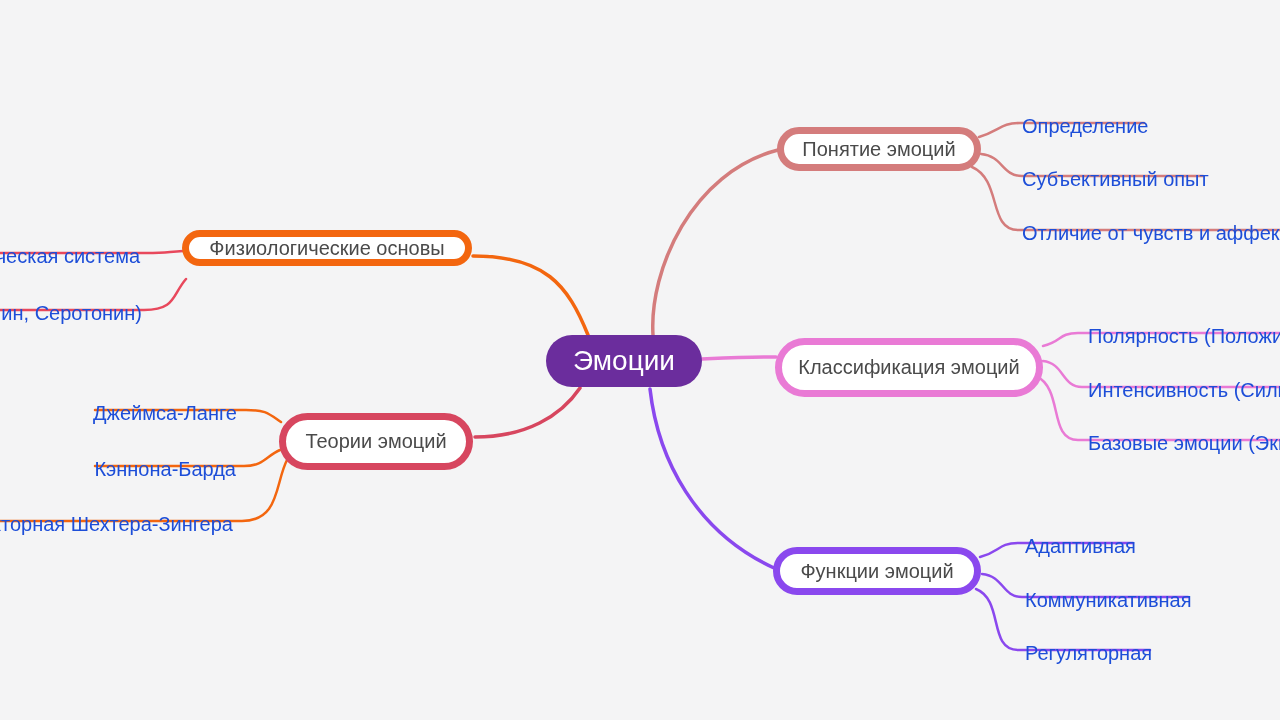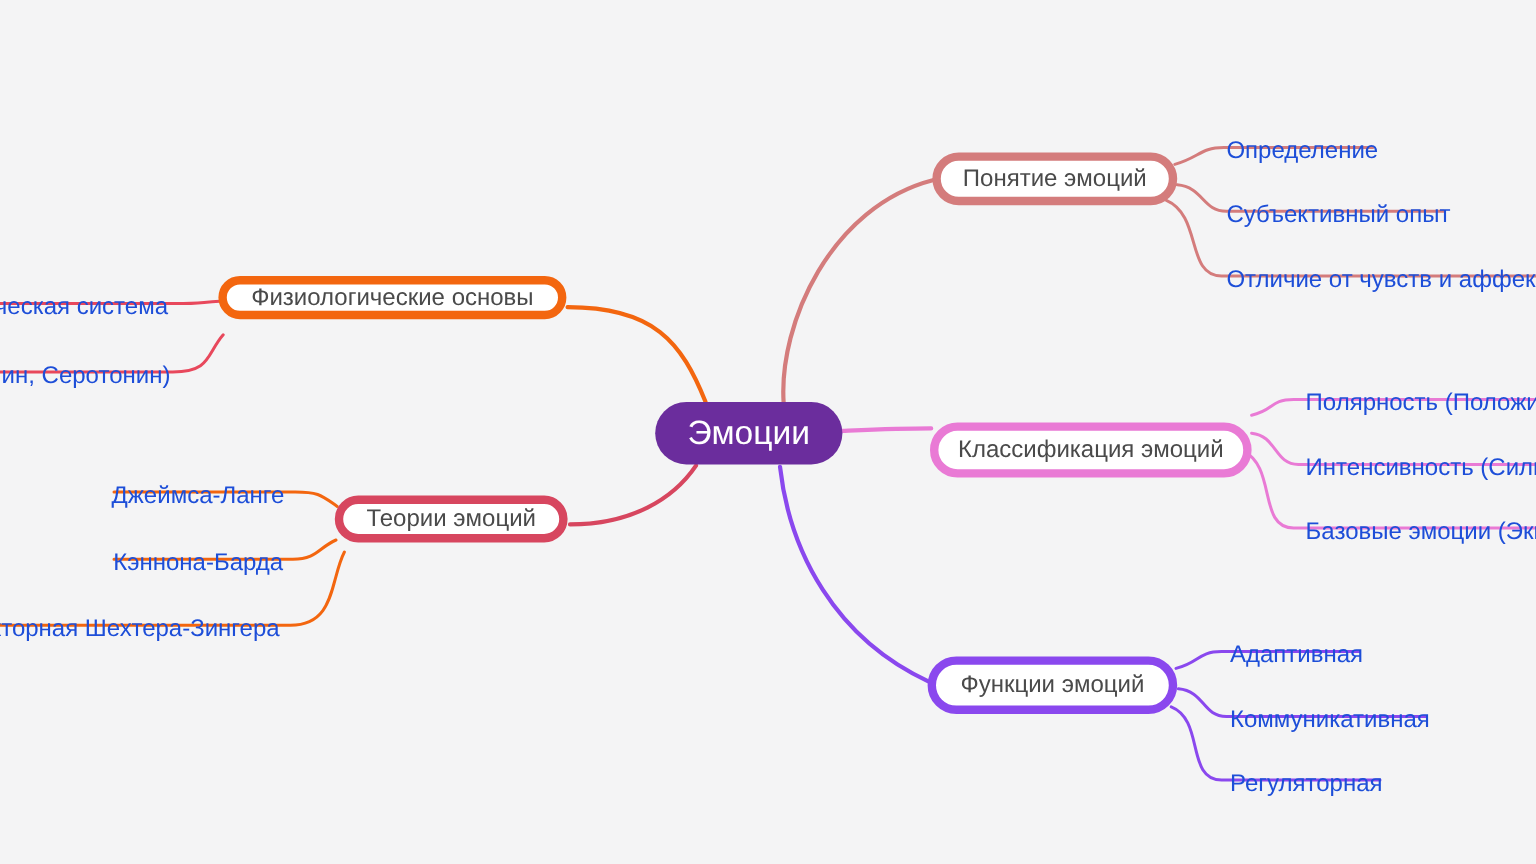--- a/index.html
+++ b/index.html
@@ -70,27 +70,27 @@
 
     <path class="twig" d="M 281 422 C 268 413, 266 410, 246 410 H 95" stroke="#F3660F"></path>
     <path class="twig" d="M 280 450 C 266 456, 264 466, 244 466 H 95" stroke="#F3660F"></path>
     <path class="twig" d="M 287 460 C 275 483, 280 521, 242 521 H -2" stroke="#F3660F"></path>
   </svg>
 
   <div class="root-node" style="left: 546px; top: 335px; width: 156px; height: 52px; background: rgb(107, 45, 157); color: rgb(255, 255, 255);">Эмоции</div>
 
   <div class="node" style="left: 777px; top: 127px; width: 204px; height: 44px; border-color: rgb(212, 124, 124);">Понятие эмоций</div>
 
-  <div class="node" style="left: 775px; top: 352px; width: 268px; height: 46px; border-color: rgb(233, 122, 213);">Классификация эмоций</div>
+  <div class="node" style="left: 775px; top: 338px; width: 268px; height: 59px; border-color: rgb(233, 122, 213);">Классификация эмоций</div>
 
   <div class="node" style="left: 773px; top: 547px; width: 208px; height: 48px; border-color: rgb(138, 72, 238);">Функции эмоций</div>
 
   <div class="node" style="left: 182px; top: 230px; width: 290px; height: 36px; border-color: rgb(243, 102, 15);">Физиологические основы</div>
 
-  <div class="node" style="left: 279px; top: 413px; width: 194px; height: 39px; border-color: rgb(215, 70, 95);">Теории эмоций</div>
+  <div class="node" style="left: 279px; top: 413px; width: 194px; height: 57px; border-color: rgb(215, 70, 95);">Теории эмоций</div>
 
   <div class="leaf" style="left:1022px; top:87px;">Определение</div>
   <div class="leaf" style="left:1022px; top:140px;">Субъективный опыт</div>
   <div class="leaf" style="left:1022px; top:194px;">Отличие от чувств и аффектов</div>
 
   <div class="leaf" style="left:1088px; top:297px;">Полярность (Положительные/Отрицательные)</div>
   <div class="leaf" style="left:1088px; top:351px;">Интенсивность (Сильные/Слабые)</div>
   <div class="leaf" style="left:1088px; top:404px;">Базовые эмоции (Экман)</div>
 
   <div class="leaf" style="left:1025px; top:507px;">Адаптивная</div>

